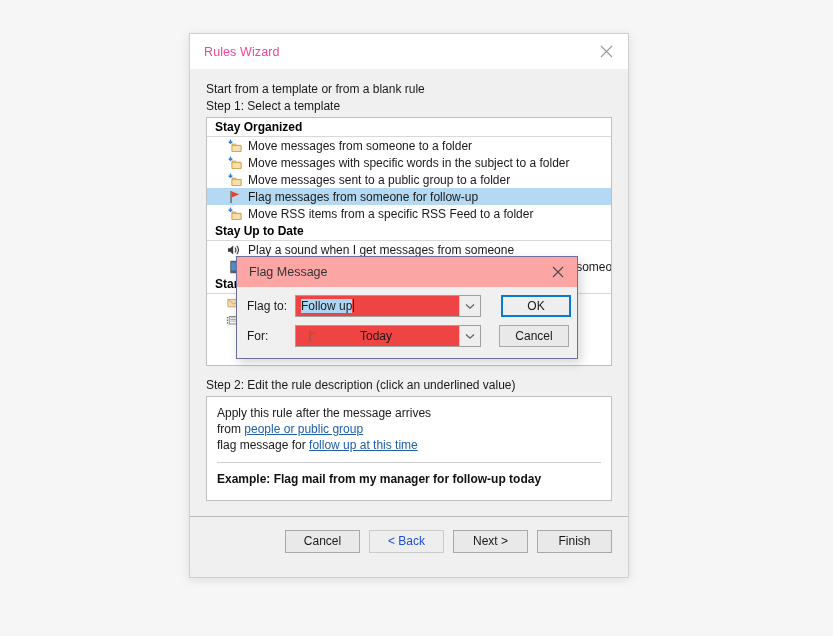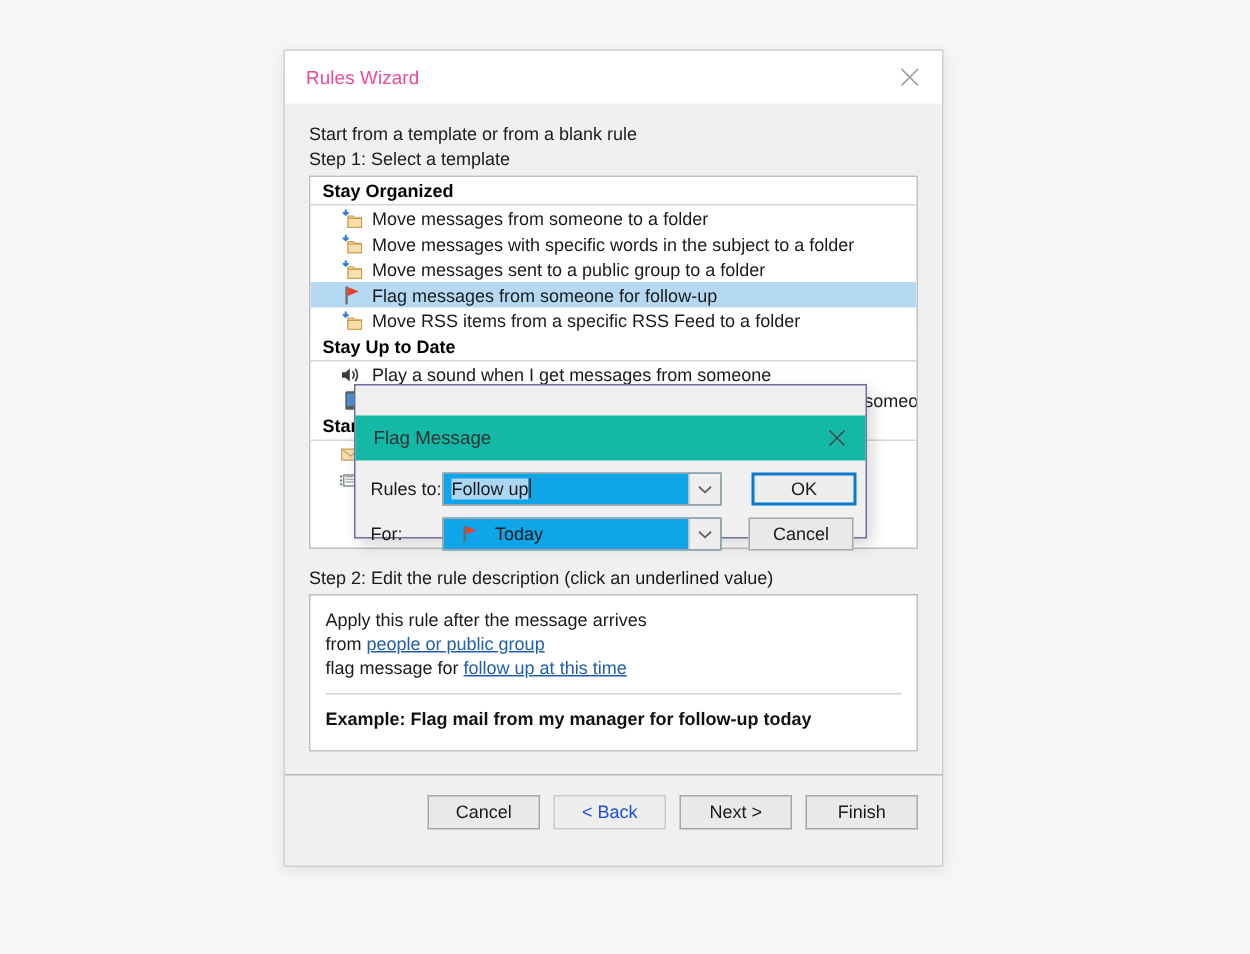--- a/index.html
+++ b/index.html
@@ -184,26 +184,25 @@
     width: 342px;
     height: 103px;
     background: #f0f0f0;
     border: 1px solid #6e6e9c;
     box-shadow: 3px 4px 10px rgba(0,0,0,0.17);
     box-sizing: border-box;
     z-index: 50;
   }
   #flag-titlebar {
     height: 30px;
-    background: #14b8a6;
+    background: #fca5a5;
     position: relative;
     display: flex;
     align-items: center;
     box-sizing: border-box;
-    margin-top: 20px;
   }
   #flag-title {
     margin-left: 12px;
     font-size: 12.5px;
     color: #333333;
   }
   #flag-close {
     position: absolute;
     right: 0;
     top: 0;
@@ -226,27 +225,28 @@
   #frow-flagto { left: 10px; top: 8px; }
   #frow-for    { left: 10px; top: 38px; }
   .frow-label {
     width: 48px;
     font-size: 12px;
     color: #1a1a1a;
   }
   .combo {
     width: 186px;
     height: 22px;
-    background: #0ea5e9;
+    background: #ef4444;
     border: 1px solid #a0a0a0;
     display: flex;
     align-items: center;
     box-sizing: border-box;
     position: relative;
     cursor: default;
+    gap: 30px;
   }
   .combo-text {
     flex: 1;
     font-size: 12px;
     color: #1a1a1a;
     padding-left: 5px;
     line-height: 20px;
     white-space: nowrap;
     overflow: hidden;
   }
@@ -467,21 +467,21 @@
     <div id="flag-close">
       <svg width="12" height="12" viewBox="0 0 12 12" aria-hidden="true">
         <path d="M1 1 L11 11 M11 1 L1 11" stroke="#4a4a4a" stroke-width="1.1" fill="none"></path>
       </svg>
     </div>
   </div>
 
   <div id="flag-body">
 
     <div class="frow" id="frow-flagto">
-      <span class="frow-label">Rules to:</span>
+      <span class="frow-label">Flag to:</span>
       <div class="combo">
         <span class="combo-text"><span class="sel">Follow up</span><span class="caret"></span></span>
         <span class="combo-arrow">
           <svg width="10" height="7" viewBox="0 0 10 7" aria-hidden="true">
             <path d="M1 1.5 L5 5.2 L9 1.5" fill="none" stroke="#606060" stroke-width="1.2"></path>
           </svg>
         </span>
       </div>
     </div>
 

